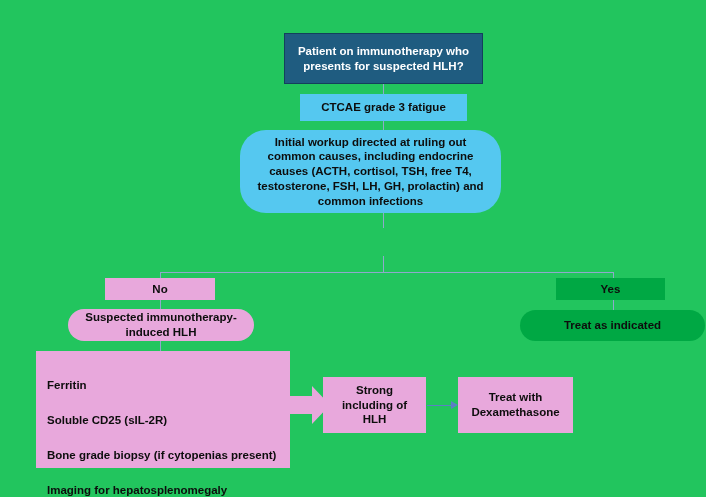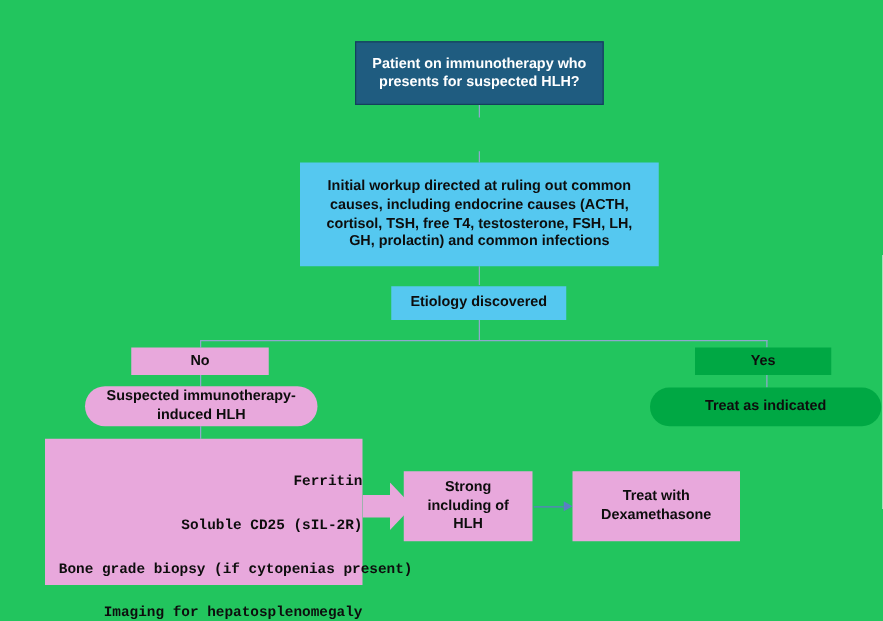--- a/index.html
+++ b/index.html
@@ -43,24 +43,23 @@
     background: #e8a8dc;
   }
   .node.green {
     background: #00a844;
   }
   .node.pill {
     border-radius: 999px;
   }
   .node.listbox {
     display: block;
-    text-align: right;
+    text-align: left;
     padding: 9px 0 0 11px;
     line-height: 1.52;
-    font-family: Liberation Mono, monospace;
   }
   .node.listbox .li {
     display: block;
     white-space: nowrap;
   }
 
   
   .conn {
     position: absolute;
     background: #8fa8cc;
@@ -115,24 +114,24 @@
   <div class="conn v" style="left:613px; top:272px; height:6px;"></div>
 
   <div class="conn v" style="left:160px; top:300px; height:9px;"></div>
 
   <div class="conn v" style="left:613px; top:300px; height:10px;"></div>
 
   <div class="conn v" style="left:160px; top:341px; height:10px;"></div>
 
   <div class="node dark" style="left:284px; top:33px; width:199px; height:51px; font-size:11.5px; padding:0 12px;">Patient on immunotherapy who presents for suspected HLH?</div>
 
+  <div class="node lightblue" style="left:300px; top:94px; width:167px; height:27px; font-size:11.5px;">CTCAE grade 3 fatigue</div>
 
-  <div class="node lightblue" style="left:240px; top:130px; width:287px; height:83px; font-size:11.5px; padding:0 13px; white-space:normal;">Initial workup directed at ruling out common causes, including endocrine causes (ACTH, cortisol, TSH, free T4, testosterone, FSH, LH, GH, prolactin) and common infections</div>
+  <div class="node lightblue" style="left:240px; top:130px; width:261px; height:83px; font-size:11.5px; padding:0 13px; white-space:normal;border-radius:26px;">Initial workup directed at ruling out common causes, including endocrine causes (ACTH, cortisol, TSH, free T4, testosterone, FSH, LH, GH, prolactin) and common infections</div>
 
-  <div class="node lightblue" style="left:313px; top:229px; width:140px; height:27px; font-size:11.5px;">Etiology discovered</div>
 
   <div class="node pink" style="left:105px; top:278px; width:110px; height:22px; font-size:11.5px;">No</div>
 
   <div class="node green" style="left:556px; top:278px; width:109px; height:22px; font-size:11.5px;">Yes</div>
 
   <div class="node green pill" style="left:520px; top:310px; width:185px; height:31px; font-size:11.5px;">Treat as indicated</div>
 
   <div class="node pink pill" style="left:68px; top:309px; width:186px; height:32px; font-size:11.5px; padding:0 16px; white-space:normal;">Suspected immunotherapy-induced HLH</div>
 
   <div class="node pink listbox" style="left:36px; top:351px; width:254px; height:117px; font-size:11.5px;">
@@ -149,15 +148,15 @@
     <polygon points="0,10 22,10 22,0 40,19 22,38 22,28 0,28" fill="#E8A8DC"></polygon>
   </svg>
 
   <div class="node pink" style="left:323px; top:377px; width:103px; height:56px; font-size:11.5px; padding:0 8px; white-space:normal;">Strong including of HLH</div>
 
   <div class="arrow-thin" style="left:427px; top:401px; width:31px; height:9px;">
     <div class="shaft" style="width:24px;"></div>
     <div class="head" style="left:24px;"></div>
   </div>
 
-  <div class="node pink" style="left:458px; top:377px; width:134px; height:56px; font-size:11.5px; padding:0 6px; white-space:normal;">Treat with Dexamethasone</div>
+  <div class="node pink" style="left:458px; top:377px; width:115px; height:56px; font-size:11.5px; padding:0 6px; white-space:normal;">Treat with Dexamethasone</div>
 
 </div>
 
 </body></html>

